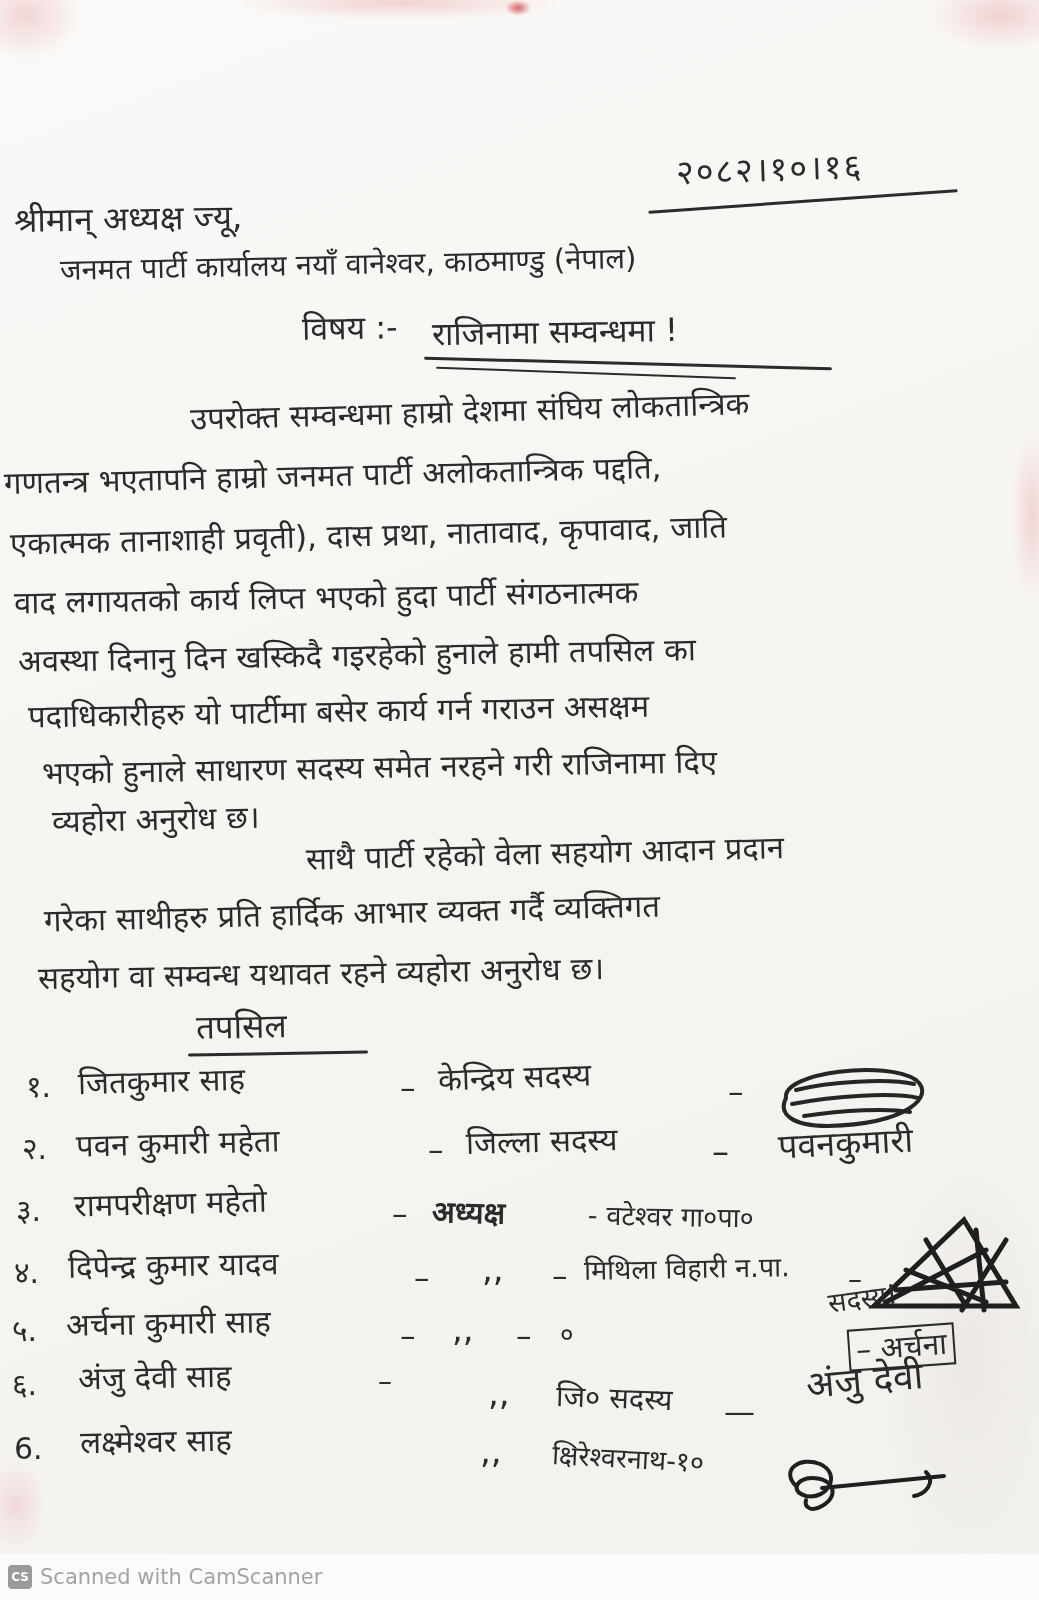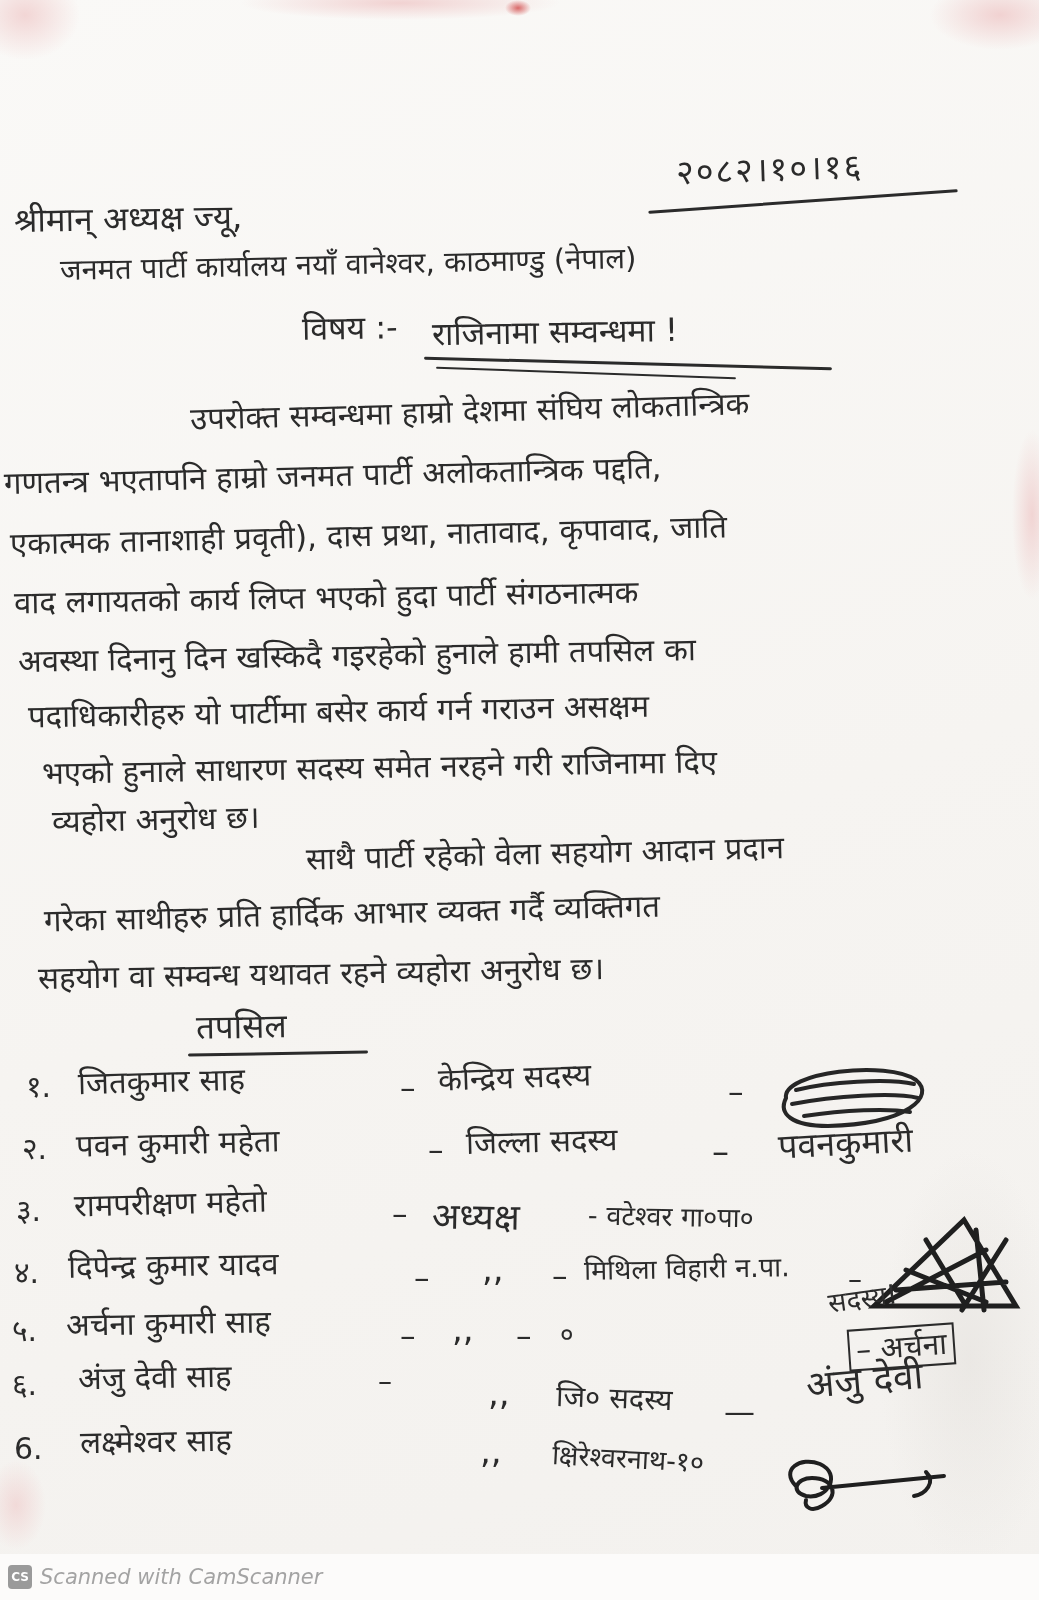--- a/index.html
+++ b/index.html
@@ -19,21 +19,21 @@
   .boxed{border:2px solid #2b2b2b;padding:0 6px;}
   .footer-bar{
     position:absolute;left:0;bottom:0;width:100%;height:46px;
     background:#fcfbfa;display:flex;align-items:center;gap:8px;padding-left:8px;box-sizing:border-box;
   }
   .cs-icon{
     width:24px;height:24px;background:#9a9a9a;color:#ffffff;border-radius:4px;
     display:flex;align-items:center;justify-content:center;
     font-size:12px;font-weight:bold;font-family:"DejaVu Sans",sans-serif;
   }
-  .cs-text{color:#a3a3a3;font-size:21px;font-family:"DejaVu Sans",sans-serif;font-style:italic;}
+  .cs-text{color:#a3a3a3;font-size:21px;font-family:"DejaVu Sans",sans-serif;}
 </style>
 </head>
 <body>
 
 <div class="page">
 
   <div class="smudge" style="left:-30px;top:-30px;width:110px;height:90px;background:radial-gradient(closest-side,#eec4c4aa,#eec4c400);"></div>
   <div class="smudge" style="left:240px;top:-14px;width:320px;height:34px;background:radial-gradient(closest-side,#eec4c4bb,#eec4c400);border-radius:40%;"></div>
   <div class="smudge" style="left:505px;top:0px;width:26px;height:16px;background:radial-gradient(closest-side,#d96a6a,#d96a6a00);"></div>
   <div class="smudge" style="left:930px;top:-20px;width:140px;height:70px;background:radial-gradient(closest-side,#eec4c4bb,#eec4c400);"></div>
@@ -86,21 +86,21 @@
     <div class="hw" style="left:428px;top:1130px;font-size:31px;">–</div>
     <div class="hw" style="left:466px;top:1122px;font-size:31px;transform:rotate(-1.5deg);">जिल्ला सदस्य</div>
     <div class="hw" style="left:712px;top:1130px;font-size:34px;">–</div>
     <div class="hw" style="left:778px;top:1122px;font-size:34px;transform:rotate(-3deg);">पवनकुमारी</div>
   </div>
 
   <div>
     <div class="hw" style="left:16px;top:1192px;font-size:30px;">३.</div>
     <div class="hw" style="left:74px;top:1184px;font-size:31px;transform:rotate(-1.5deg);">रामपरीक्षण महेतो</div>
     <div class="hw" style="left:392px;top:1194px;font-size:31px;">–</div>
-    <div class="hw" style="left:432px;top:1194px;font-size:36px;transform:rotate(1deg);">अध्यक्ष</div>
+    <div class="hw" style="left:432px;top:1194px;font-size:30px;transform:rotate(1deg);font-weight:bold;">अध्यक्ष</div>
     <div class="hw" style="left:588px;top:1200px;font-size:27px;transform:rotate(1deg);">- वटेश्वर गा०पा०</div>
   </div>
 
   <div>
     <div class="hw" style="left:14px;top:1254px;font-size:30px;">४.</div>
     <div class="hw" style="left:68px;top:1246px;font-size:31px;transform:rotate(-1deg);">दिपेन्द्र कुमार यादव</div>
     <div class="hw" style="left:414px;top:1258px;font-size:31px;">–</div>
     <div class="hw" style="left:482px;top:1248px;font-size:34px;">,,</div>
     <div class="hw" style="left:552px;top:1256px;font-size:31px;">–</div>
     <div class="hw" style="left:584px;top:1252px;font-size:27px;transform:rotate(-1deg);">मिथिला विहारी न.पा.</div>

